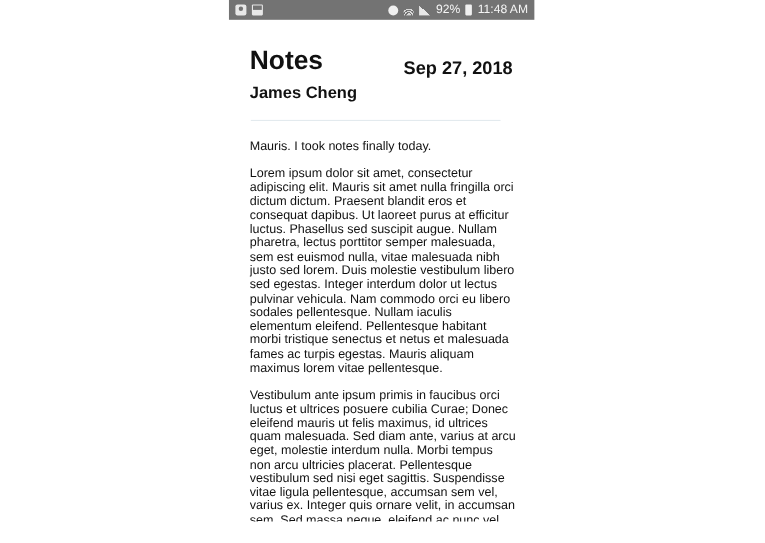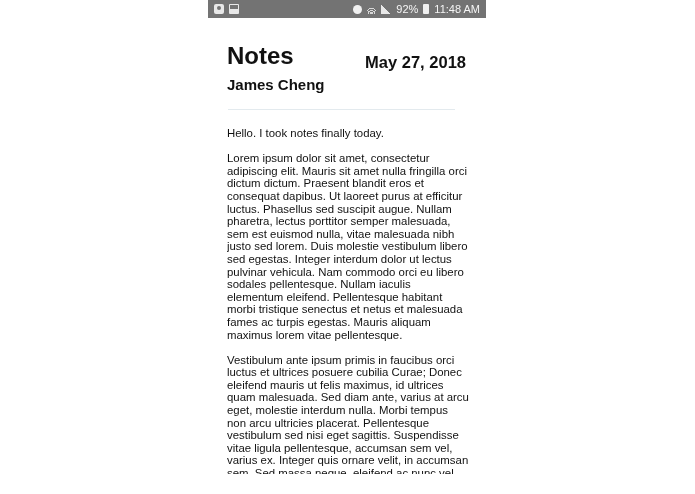--- a/index.html
+++ b/index.html
@@ -166,23 +166,23 @@
       <span class="sb-icon icon-signal"></span>
       <span class="status-text">92%</span>
       <span class="sb-icon icon-battery"></span>
       <span class="status-text">11:48 AM</span>
     </div>
   </div>
 
   <div class="content">
     <h1 class="title">Notes</h1>
     <div class="author">James Cheng</div>
-    <div class="date">May 27, 2018</div>
+    <div class="date">Sep 27, 2018</div>
     <div class="divider"></div>
 
     <div class="body-text">
-      <p>Hello. I took notes finally today.</p>
+      <p>Mauris. I took notes finally today.</p>
       <p>Lorem ipsum dolor sit amet, consectetur adipiscing elit. Mauris sit amet nulla fringilla orci dictum dictum. Praesent blandit eros et consequat dapibus. Ut laoreet purus at efficitur luctus. Phasellus sed suscipit augue. Nullam pharetra, lectus porttitor semper malesuada, sem est euismod nulla, vitae malesuada nibh justo sed lorem. Duis molestie vestibulum libero sed egestas. Integer interdum dolor ut lectus pulvinar vehicula. Nam commodo orci eu libero sodales pellentesque. Nullam iaculis elementum eleifend. Pellentesque habitant morbi tristique senectus et netus et malesuada fames ac turpis egestas. Mauris aliquam maximus lorem vitae pellentesque.</p>
       <p>Vestibulum ante ipsum primis in faucibus orci luctus et ultrices posuere cubilia Curae; Donec eleifend mauris ut felis maximus, id ultrices quam malesuada. Sed diam ante, varius at arcu eget, molestie interdum nulla. Morbi tempus non arcu ultricies placerat. Pellentesque vestibulum sed nisi eget sagittis. Suspendisse vitae ligula pellentesque, accumsan sem vel, varius ex. Integer quis ornare velit, in accumsan sem. Sed massa neque, eleifend ac nunc vel, condimentum</p>
     </div>
   </div>
 
 </div>
 
 </body></html>

